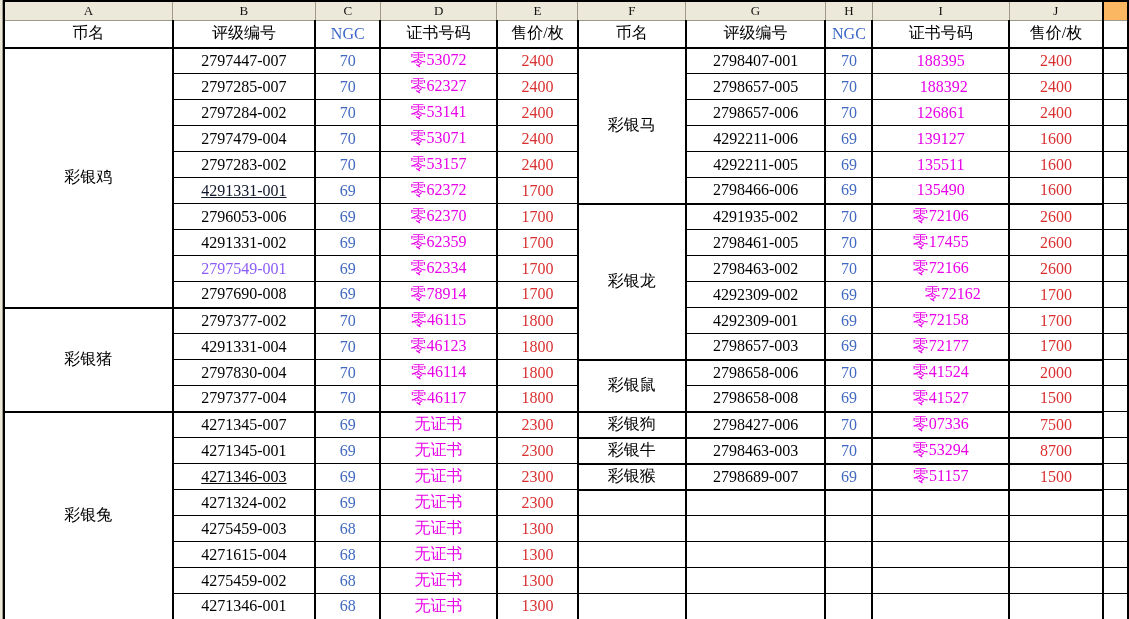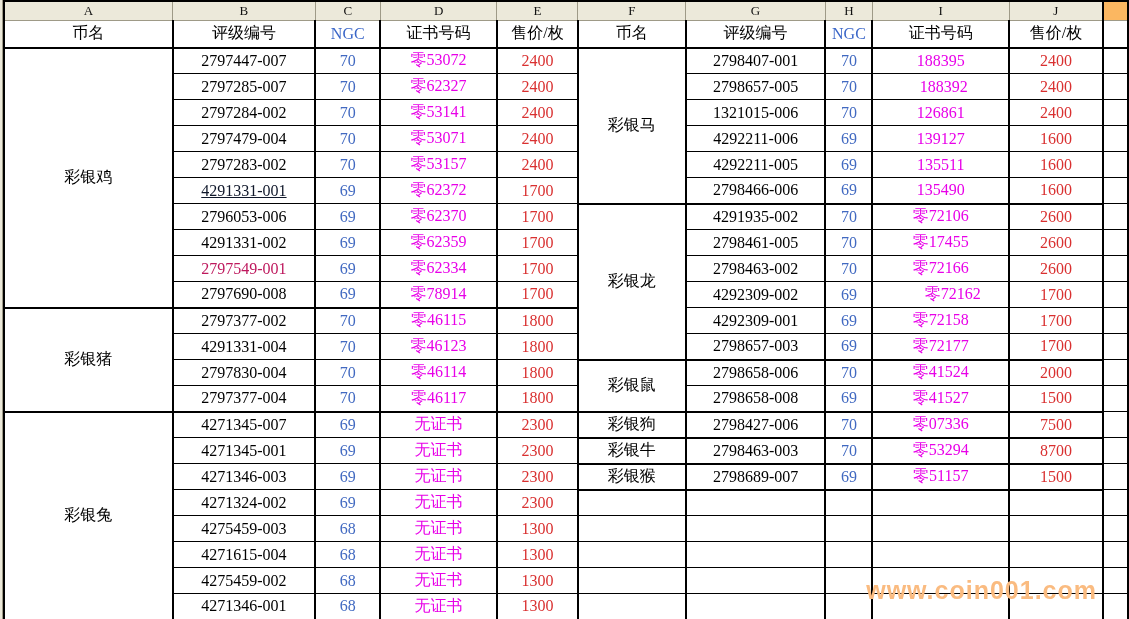--- a/index.html
+++ b/index.html
@@ -104,21 +104,21 @@
           <td style="color: rgb(65, 105, 193);">70</td>
           <td style="color: rgb(232, 0, 232); padding-left: 6px;">188392</td>
           <td style="color: rgb(217, 48, 48);">2400</td>
           <td></td>
         </tr>
         <tr class="data-row">
           <td style="color: rgb(0, 0, 0);">2797284-002</td>
           <td style="color: rgb(65, 105, 193);">70</td>
           <td style="color: rgb(232, 0, 232);">零53141</td>
           <td style="color: rgb(217, 48, 48);">2400</td>
-          <td style="color: rgb(0, 0, 0);">1321015-006</td>
+          <td style="color: rgb(0, 0, 0);">2798657-006</td>
           <td style="color: rgb(65, 105, 193);">70</td>
           <td style="color: rgb(232, 0, 232);">126861</td>
           <td style="color: rgb(217, 48, 48);">2400</td>
           <td></td>
         </tr>
         <tr class="data-row">
           <td style="color: rgb(0, 0, 0);">2797479-004</td>
           <td style="color: rgb(65, 105, 193);">70</td>
           <td style="color: rgb(232, 0, 232);">零53071</td>
           <td style="color: rgb(217, 48, 48);">2400</td>
@@ -167,21 +167,21 @@
           <td style="color: rgb(65, 105, 193);">69</td>
           <td style="color: rgb(232, 0, 232);">零62359</td>
           <td style="color: rgb(217, 48, 48);">1700</td>
           <td style="color: rgb(0, 0, 0);">2798461-005</td>
           <td style="color: rgb(65, 105, 193);">70</td>
           <td style="color: rgb(232, 0, 232);">零17455</td>
           <td style="color: rgb(217, 48, 48);">2600</td>
           <td></td>
         </tr>
         <tr class="data-row">
-          <td style="color: #be185d;">2797549-001</td>
+          <td style="color: #8b5cf6;">2797549-001</td>
           <td style="color: rgb(65, 105, 193);">69</td>
           <td style="color: rgb(232, 0, 232);">零62334</td>
           <td style="color: rgb(217, 48, 48);">1700</td>
           <td style="color: rgb(0, 0, 0);">2798463-002</td>
           <td style="color: rgb(65, 105, 193);">70</td>
           <td style="color: rgb(232, 0, 232);">零72166</td>
           <td style="color: rgb(217, 48, 48);">2600</td>
           <td></td>
         </tr>
         <tr class="data-row">
@@ -260,21 +260,21 @@
           <td style="color: rgb(232, 0, 232);">无证书</td>
           <td style="color: rgb(217, 48, 48);">2300</td>
           <td class="bt2 coin" rowspan="1">彩银牛</td>
           <td class="bt2" style="color: rgb(0, 0, 0);">2798463-003</td>
           <td class="bt2" style="color: rgb(65, 105, 193);">70</td>
           <td class="bt2" style="color: rgb(232, 0, 232);">零53294</td>
           <td class="bt2" style="color: rgb(217, 48, 48);">8700</td>
           <td></td>
         </tr>
         <tr class="data-row">
-          <td style="color: rgb(0, 0, 0);">4271346-003</td>
+          <td style="color: rgb(0, 0, 0); text-decoration: underline;">4271346-003</td>
           <td style="color: rgb(65, 105, 193);">69</td>
           <td style="color: rgb(232, 0, 232);">无证书</td>
           <td style="color: rgb(217, 48, 48);">2300</td>
           <td class="bt2 coin" rowspan="1">彩银猴</td>
           <td class="bt2" style="color: rgb(0, 0, 0);">2798689-007</td>
           <td class="bt2" style="color: rgb(65, 105, 193);">69</td>
           <td class="bt2" style="color: rgb(232, 0, 232);">零51157</td>
           <td class="bt2" style="color: rgb(217, 48, 48);">1500</td>
           <td></td>
         </tr>
@@ -334,14 +334,13 @@
           <td></td>
           <td></td>
           <td></td>
           <td></td>
           <td></td>
           <td></td>
         </tr>
       </tbody>
   </table>
 
-  <div id="watermark" style="color: rgb(250, 187, 128);">www.coin001.com</div>
 </div>
 
 </body></html>

